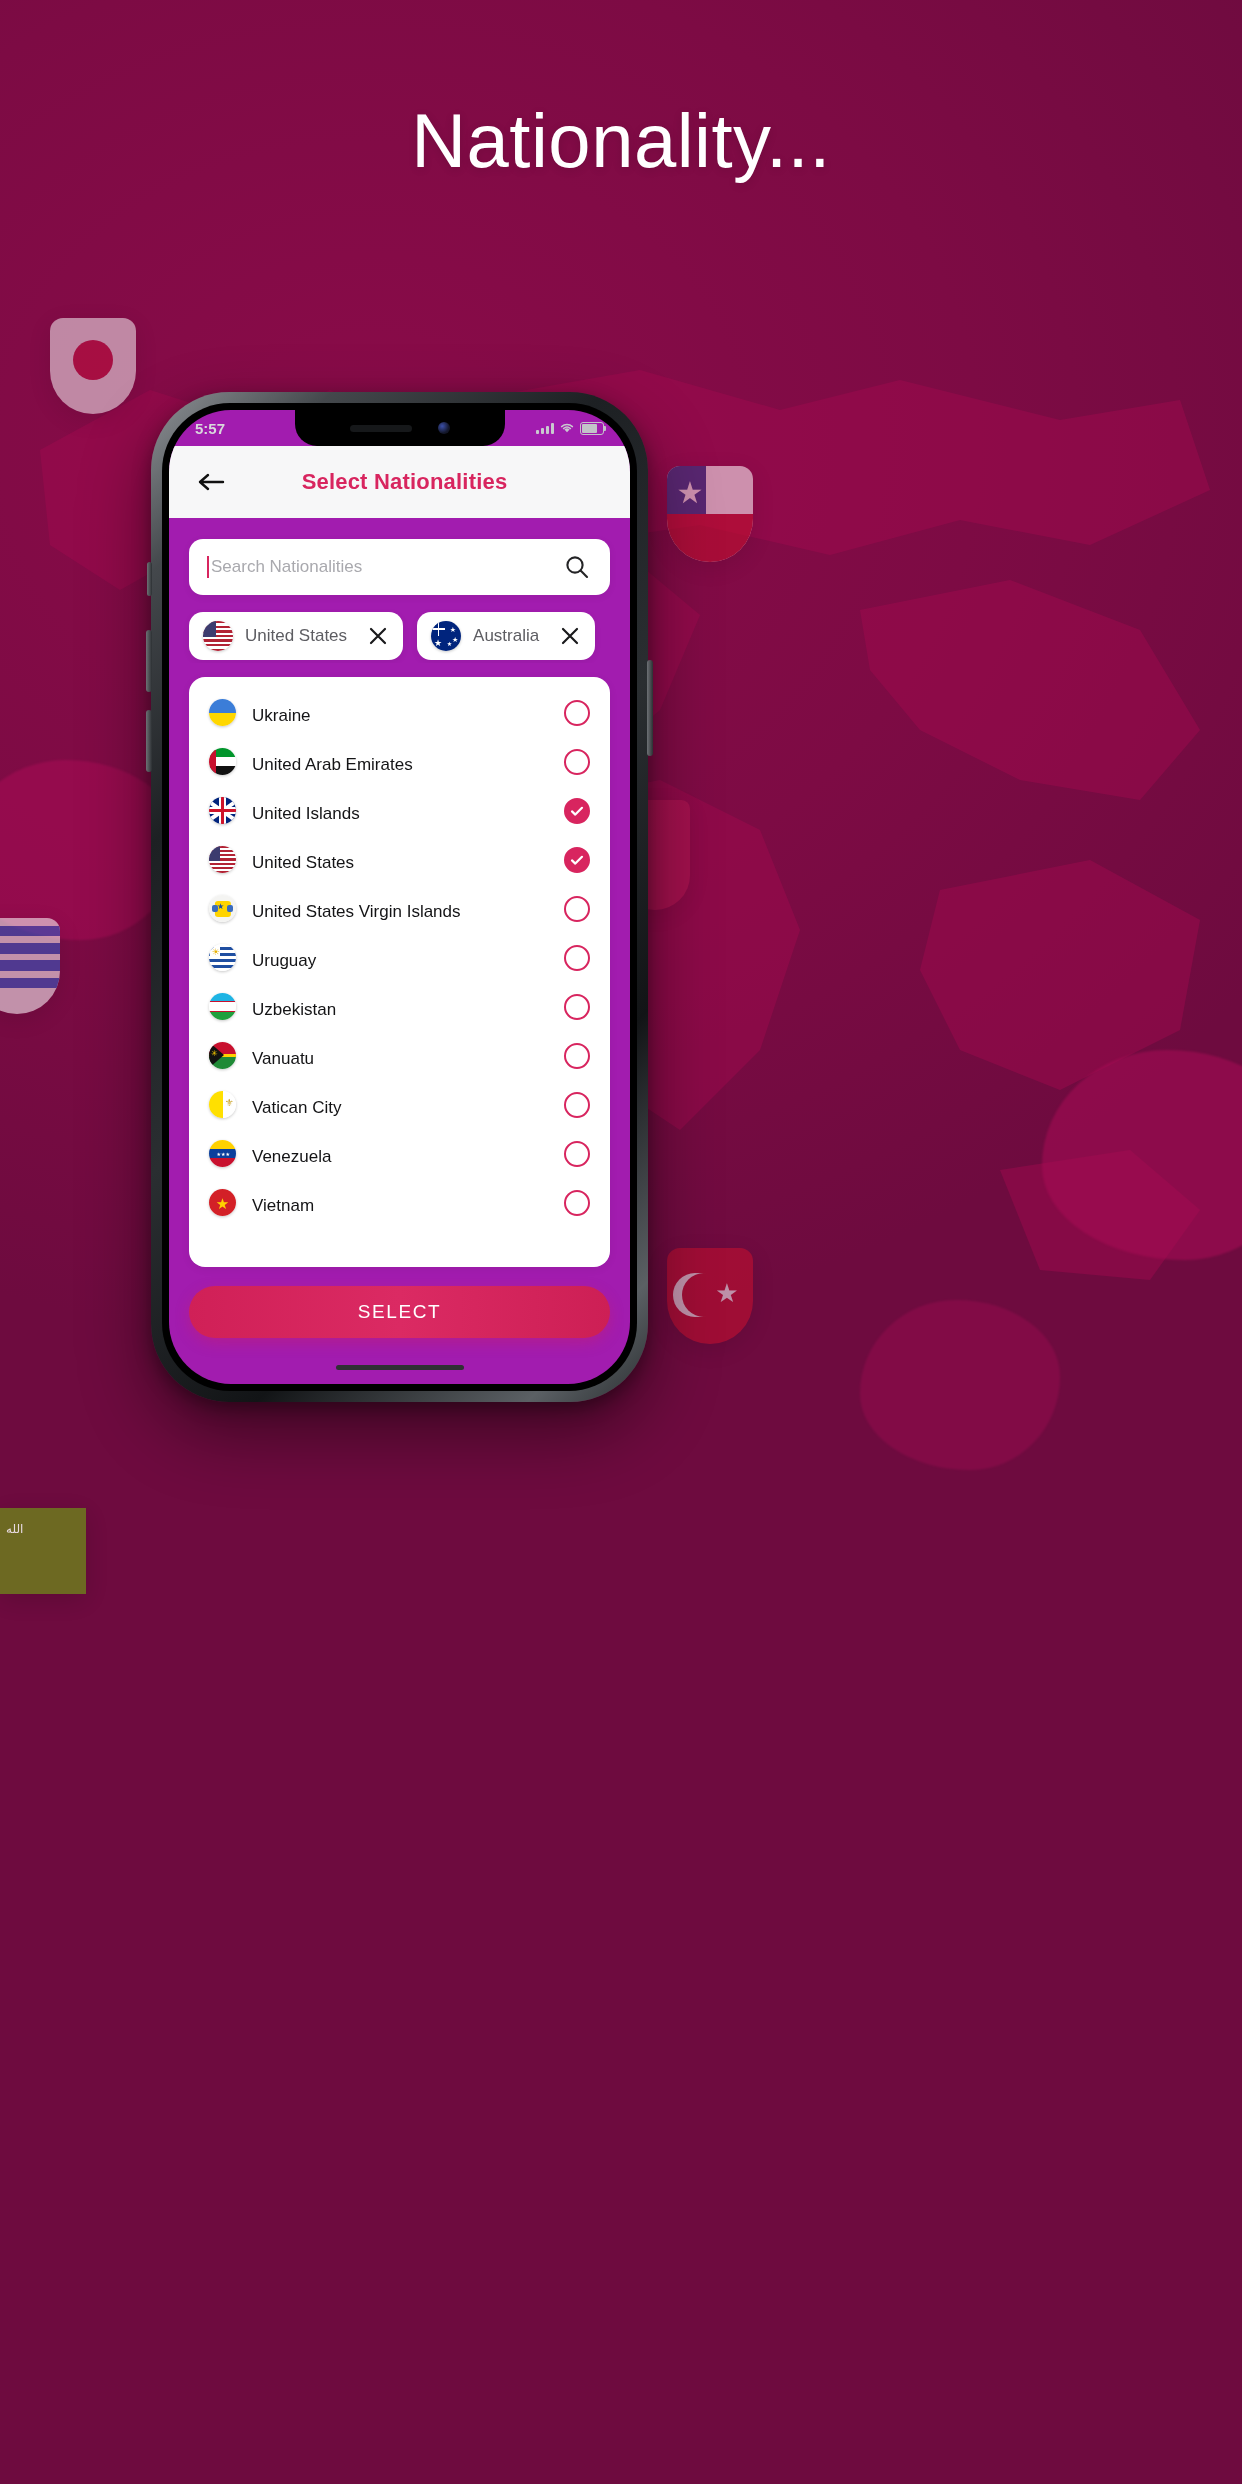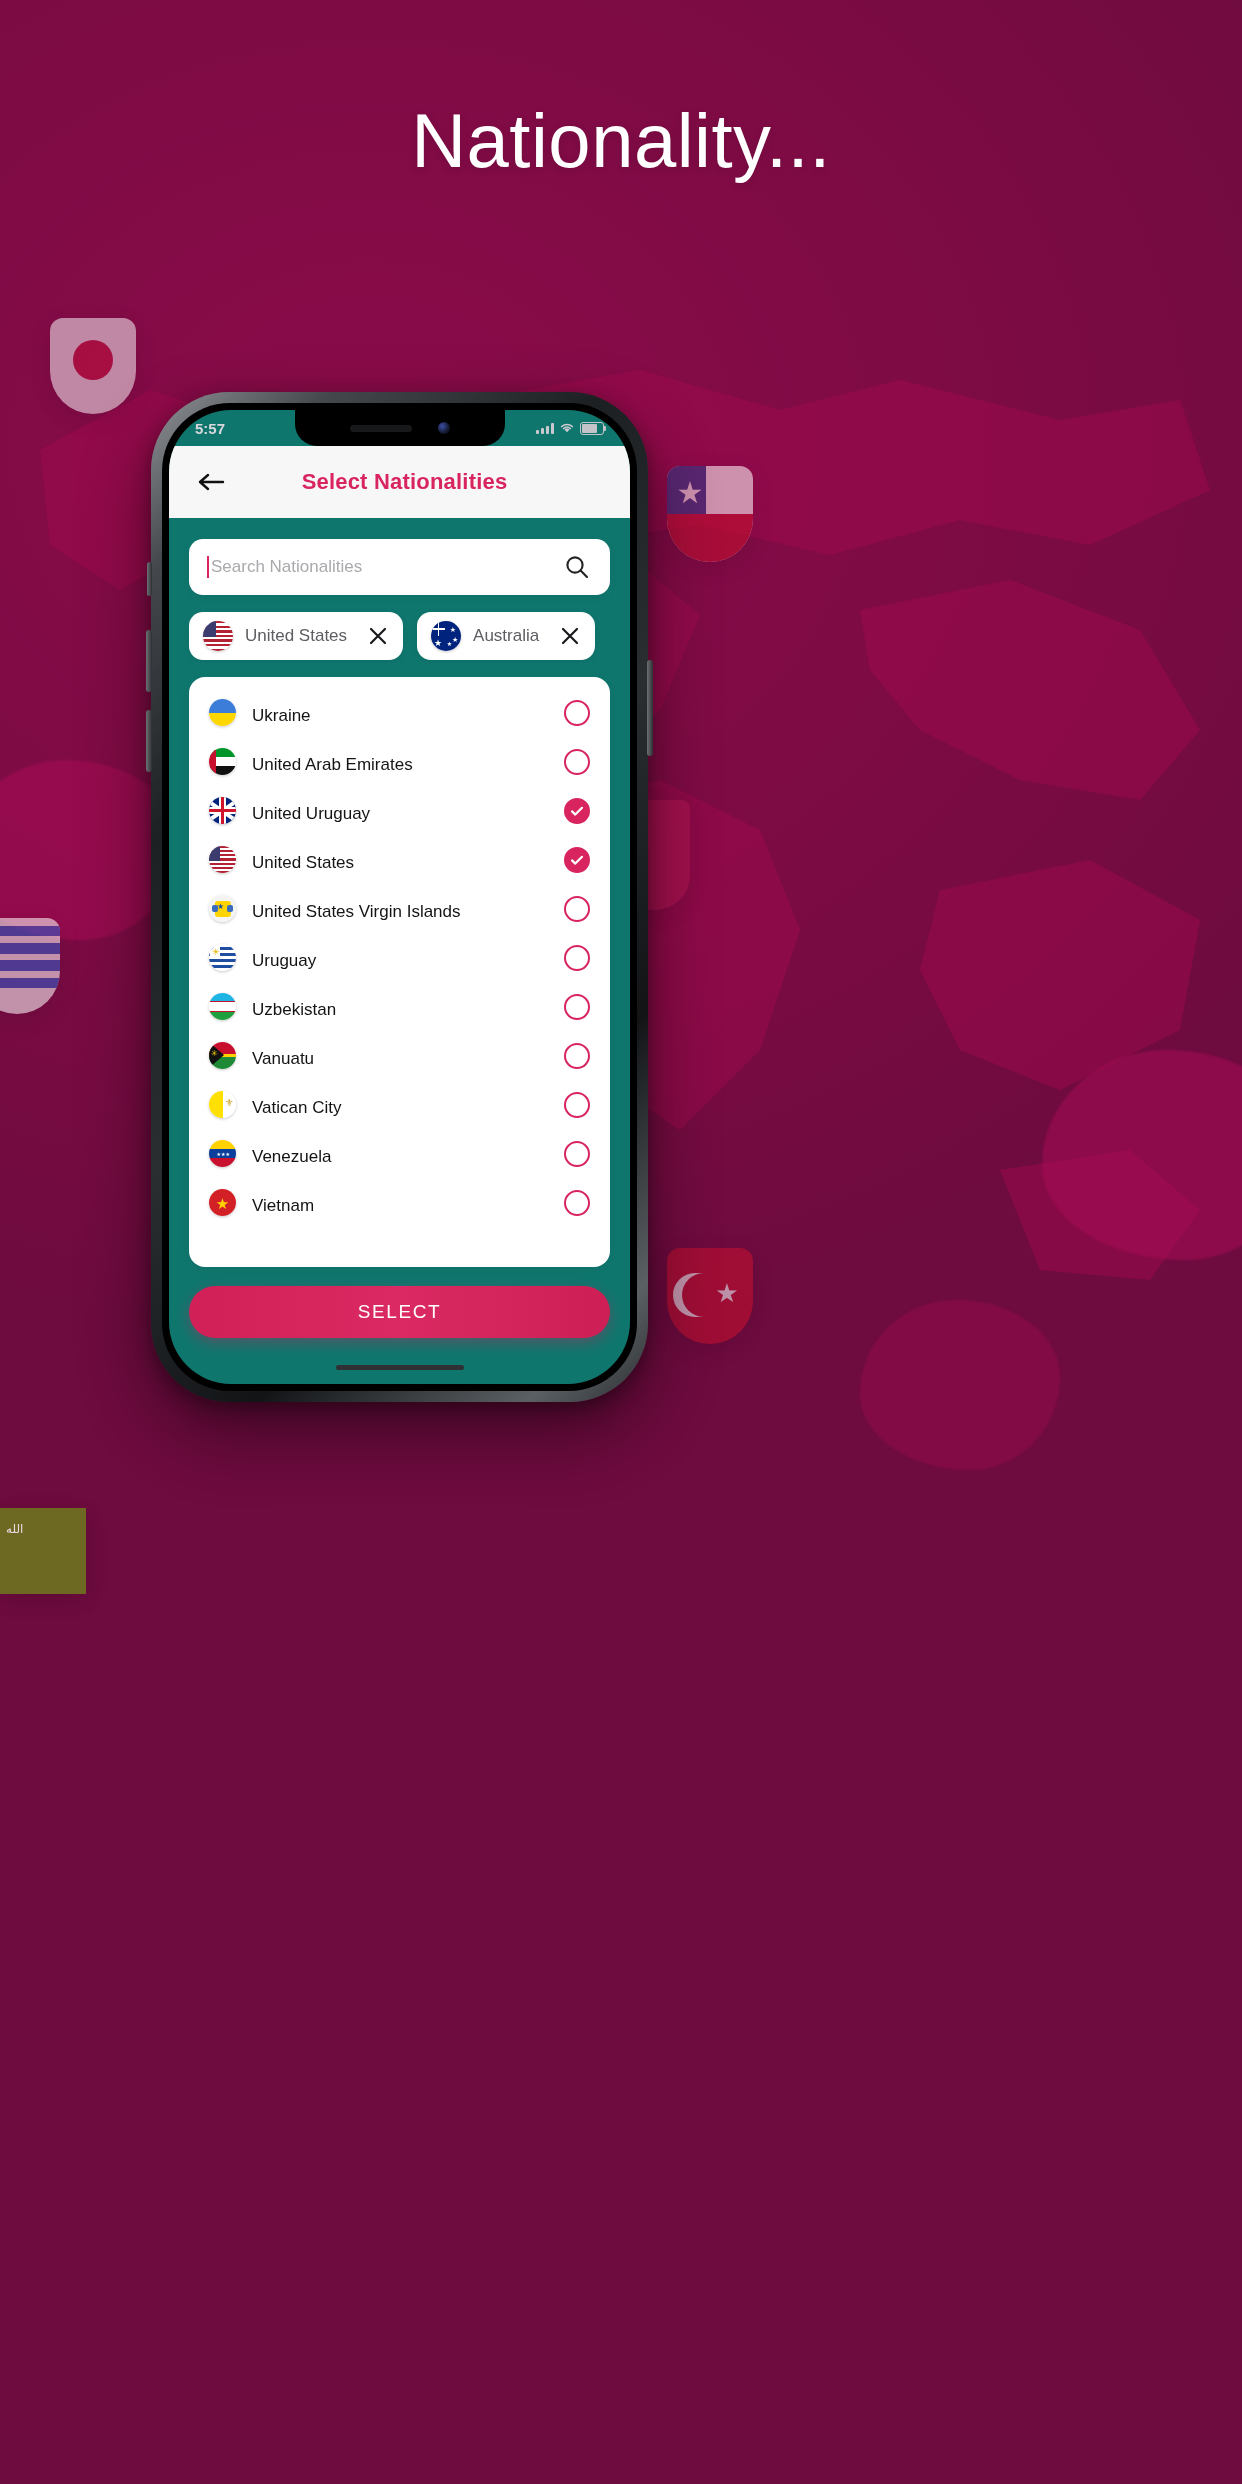--- a/index.html
+++ b/index.html
@@ -78,21 +78,21 @@
     width:100%;height:100%;
     border-radius:68px;
     background:#000;
     padding:7px;
     box-sizing:border-box;
     position:relative;
   }
   #screen{
     width:100%;height:100%;
     border-radius:62px;
-    background:#0f766e;
+    background:#a21caf;
     overflow:hidden;
     position:relative;
   }
   
   .side-btn{position:absolute;background:linear-gradient(90deg,#6d7175,#2c3033);border-radius:3px;}
   .sb-l1{left:-4px;top:170px;width:5px;height:34px;}
   .sb-l2{left:-5px;top:238px;width:6px;height:62px;}
   .sb-l3{left:-5px;top:318px;width:6px;height:62px;}
   .sb-r1{right:-5px;top:268px;width:6px;height:96px;}
 
@@ -408,21 +408,21 @@
           <div class="row">
             <span class="flag">
               <span style="position:absolute;inset:0;background:#00247d;"></span>
               <span style="position:absolute;left:-25%;top:44%;width:150%;height:14%;background:#fff;transform:rotate(35deg);"></span>
               <span style="position:absolute;left:-25%;top:44%;width:150%;height:14%;background:#fff;transform:rotate(-35deg);"></span>
               <span class="f-h" style="top:38%;height:24%;background:#fff;"></span>
               <span class="f-v" style="left:38%;width:24%;background:#fff;"></span>
               <span class="f-h" style="top:43%;height:14%;background:#cf142b;"></span>
               <span class="f-v" style="left:43%;width:14%;background:#cf142b;"></span>
             </span>
-            <span class="name">United Uruguay</span>
+            <span class="name">United Islands</span>
             <span class="cb checked">
               <svg width="16" height="16" viewBox="0 0 16 16">
                   <path d="M3 8.4 L6.3 11.6 L13 4.8" stroke="#fff" stroke-width="2.2" fill="none" stroke-linecap="round" stroke-linejoin="round"></path>
                 </svg>
             </span>
           </div>
 
           <div class="row">
             <span class="flag">
               <span class="f-h" style="top:0;height:100%;background:#fff;"></span>

